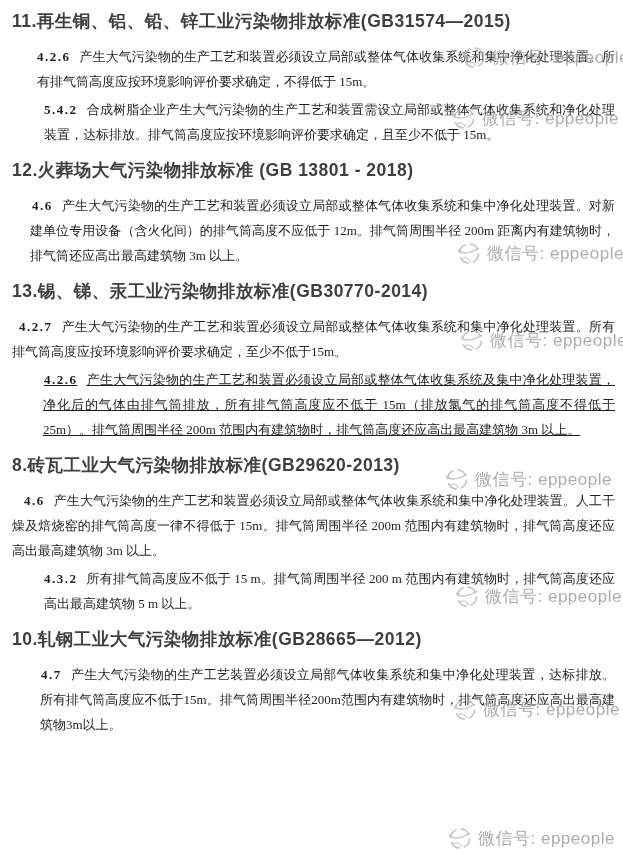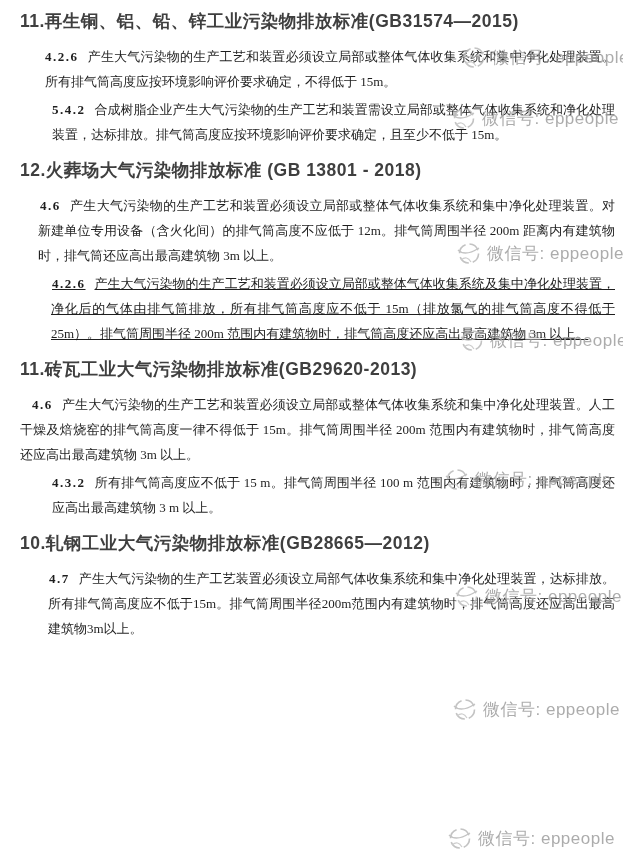--- a/index.html
+++ b/index.html
@@ -4,21 +4,21 @@
 <style>
   html, body { margin: 0; padding: 0; background: #e8e8e8; }
   .page {
     position: relative;
     width: 623px;
     height: 855px;
     margin: 0 auto;
     background: #ffffff;
     overflow: hidden;
     box-sizing: border-box;
-    padding: 8px 8px 0 20px;
+    padding: 8px 8px 0 12px;
   }
   .doc-body { position: relative; z-index: 1; }
   .section-heading {
     font-family: "Liberation Sans", "DejaVu Sans", sans-serif;
     font-size: 17.5px;
     line-height: 22px;
     color: #3f3f3f;
     margin: 12px 0 12px 0;
     letter-spacing: 0.5px;
     white-space: nowrap;
@@ -74,37 +74,43 @@
 </div>
   </section>
 
   <section>
     <h2 class="section-heading">12.火葬场大气污染物排放标准 (GB 13801 - 2018)</h2>
     <div>
   <p class="clause-paragraph" style="margin-left: 18px; text-indent: 2px;"><b class="clause-number">4.6</b><span>产生大气污染物的生产工艺和装置必须设立局部或整体气体收集系统和集中净化处理装置。对新建单位专用设备（含火化间）的排气筒高度不应低于 12m。排气筒周围半径 200m 距离内有建筑物时，排气筒还应高出最高建筑物 3m 以上。</span></p>
 </div>
   </section>
 
+  <section>
+    <h2 class="section-heading">13.锡、锑、汞工业污染物排放标准(GB30770-2014)</h2>
+    <div>
+  <p class="clause-paragraph" style="margin-left: 0px; text-indent: 7px;"><b class="clause-number">4.2.7</b><span>产生大气污染物的生产工艺和装置必须设立局部或整体气体收集系统和集中净化处理装置。所有排气筒高度应按环境影响评价要求确定，至少不低于15m。</span></p>
+</div>
+  </section>
 
   <section>
     <div>
   <p class="clause-paragraph" style="margin-left: 31px; text-indent: 1px; text-decoration: underline;"><b class="clause-number">4.2.6</b><span>产生大气污染物的生产工艺和装置必须设立局部或整体气体收集系统及集中净化处理装置，净化后的气体由排气筒排放，所有排气筒高度应不低于 15m（排放氯气的排气筒高度不得低于 25m）。排气筒周围半径 200m 范围内有建筑物时，排气筒高度还应高出最高建筑物 3m 以上。</span></p>
 </div>
   </section>
 
   <section>
-    <h2 class="section-heading">11.砖瓦工业大气污染物排放标准(GB29620-2013)</h2>
+    <h2 class="section-heading">8.砖瓦工业大气污染物排放标准(GB29620-2013)</h2>
     <div>
   <p class="clause-paragraph" style="margin-left: 0px; text-indent: 12px;"><b class="clause-number">4.6</b><span>产生大气污染物的生产工艺和装置必须设立局部或整体气体收集系统和集中净化处理装置。人工干燥及焙烧窑的排气筒高度一律不得低于 15m。排气筒周围半径 200m 范围内有建筑物时，排气筒高度还应高出最高建筑物 3m 以上。</span></p>
 </div>
   </section>
 
   <section>
     <div>
-  <p class="clause-paragraph" style="margin-left: 32px; text-indent: 0px;"><b class="clause-number">4.3.2</b><span>所有排气筒高度应不低于 15 m。排气筒周围半径 100 m 范围内有建筑物时，排气筒高度还应高出最高建筑物 3 m 以上。</span></p>
+  <p class="clause-paragraph" style="margin-left: 32px; text-indent: 0px;"><b class="clause-number">4.3.2</b><span>所有排气筒高度应不低于 15 m。排气筒周围半径 200 m 范围内有建筑物时，排气筒高度还应高出最高建筑物 5 m 以上。</span></p>
 </div>
   </section>
 
   <section>
     <h2 class="section-heading">10.轧钢工业大气污染物排放标准(GB28665—2012)</h2>
     <div>
   <p class="clause-paragraph" style="margin-left: 28px; text-indent: 1px;"><b class="clause-number">4.7</b><span>产生大气污染物的生产工艺装置必须设立局部气体收集系统和集中净化处理装置，达标排放。所有排气筒高度应不低于15m。排气筒周围半径200m范围内有建筑物时，排气筒高度还应高出最高建筑物3m以上。</span></p>
 </div>
   </section>
 </div>

